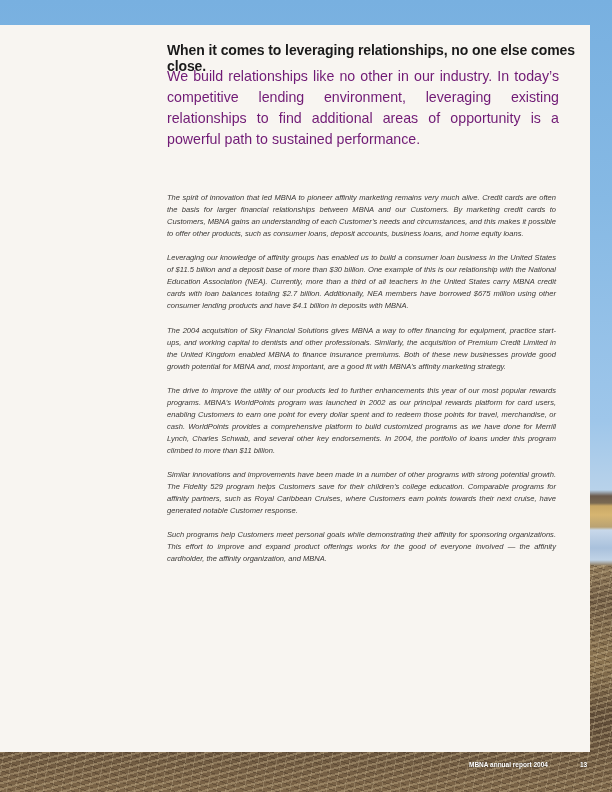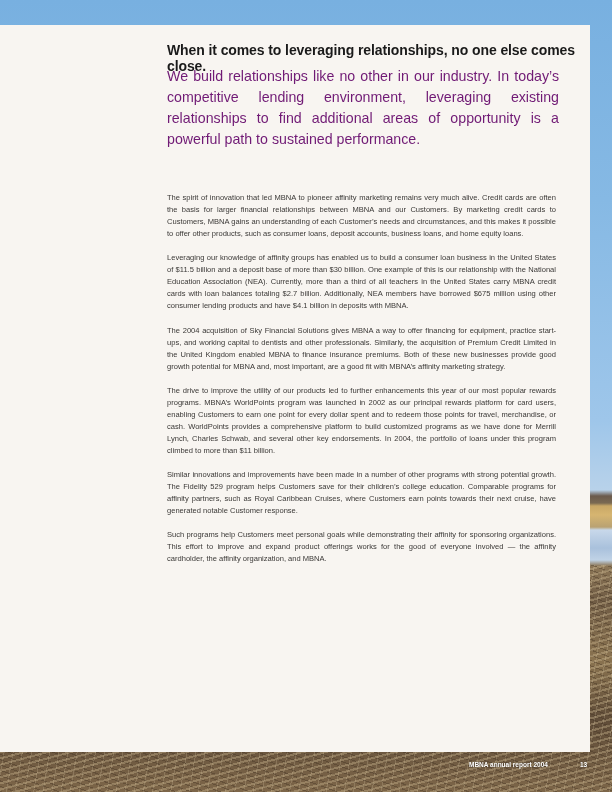--- a/index.html
+++ b/index.html
@@ -36,21 +36,21 @@
     }
     .lede {
       position: absolute; left: 167px; top: 66px; width: 392px;
       font-size: 14.2px; line-height: 21px; color: #701a75;
       text-align: justify; margin: 0;
     }
     .body {
       position: absolute; left: 167px; top: 192px; width: 389px;
       font-size: 7.55px; line-height: 12.05px; color: #3a3836;
     }
-    .body p { margin: 0 0 12.05px 0; text-align: justify; }
+    .body p { margin: 0 0 12.05px 0; text-align: justify; font-style: italic; }
     .footer {
       position: absolute; top: 761px; font-size: 6.5px; font-weight: bold;
       color: #ffffff; text-shadow: 0 0 2px rgba(0,0,0,0.6);
     }
     .footer-title { left: 469px; }
     .footer-page { left: 580px; }
   </style>
 </head>
 <body>
 

